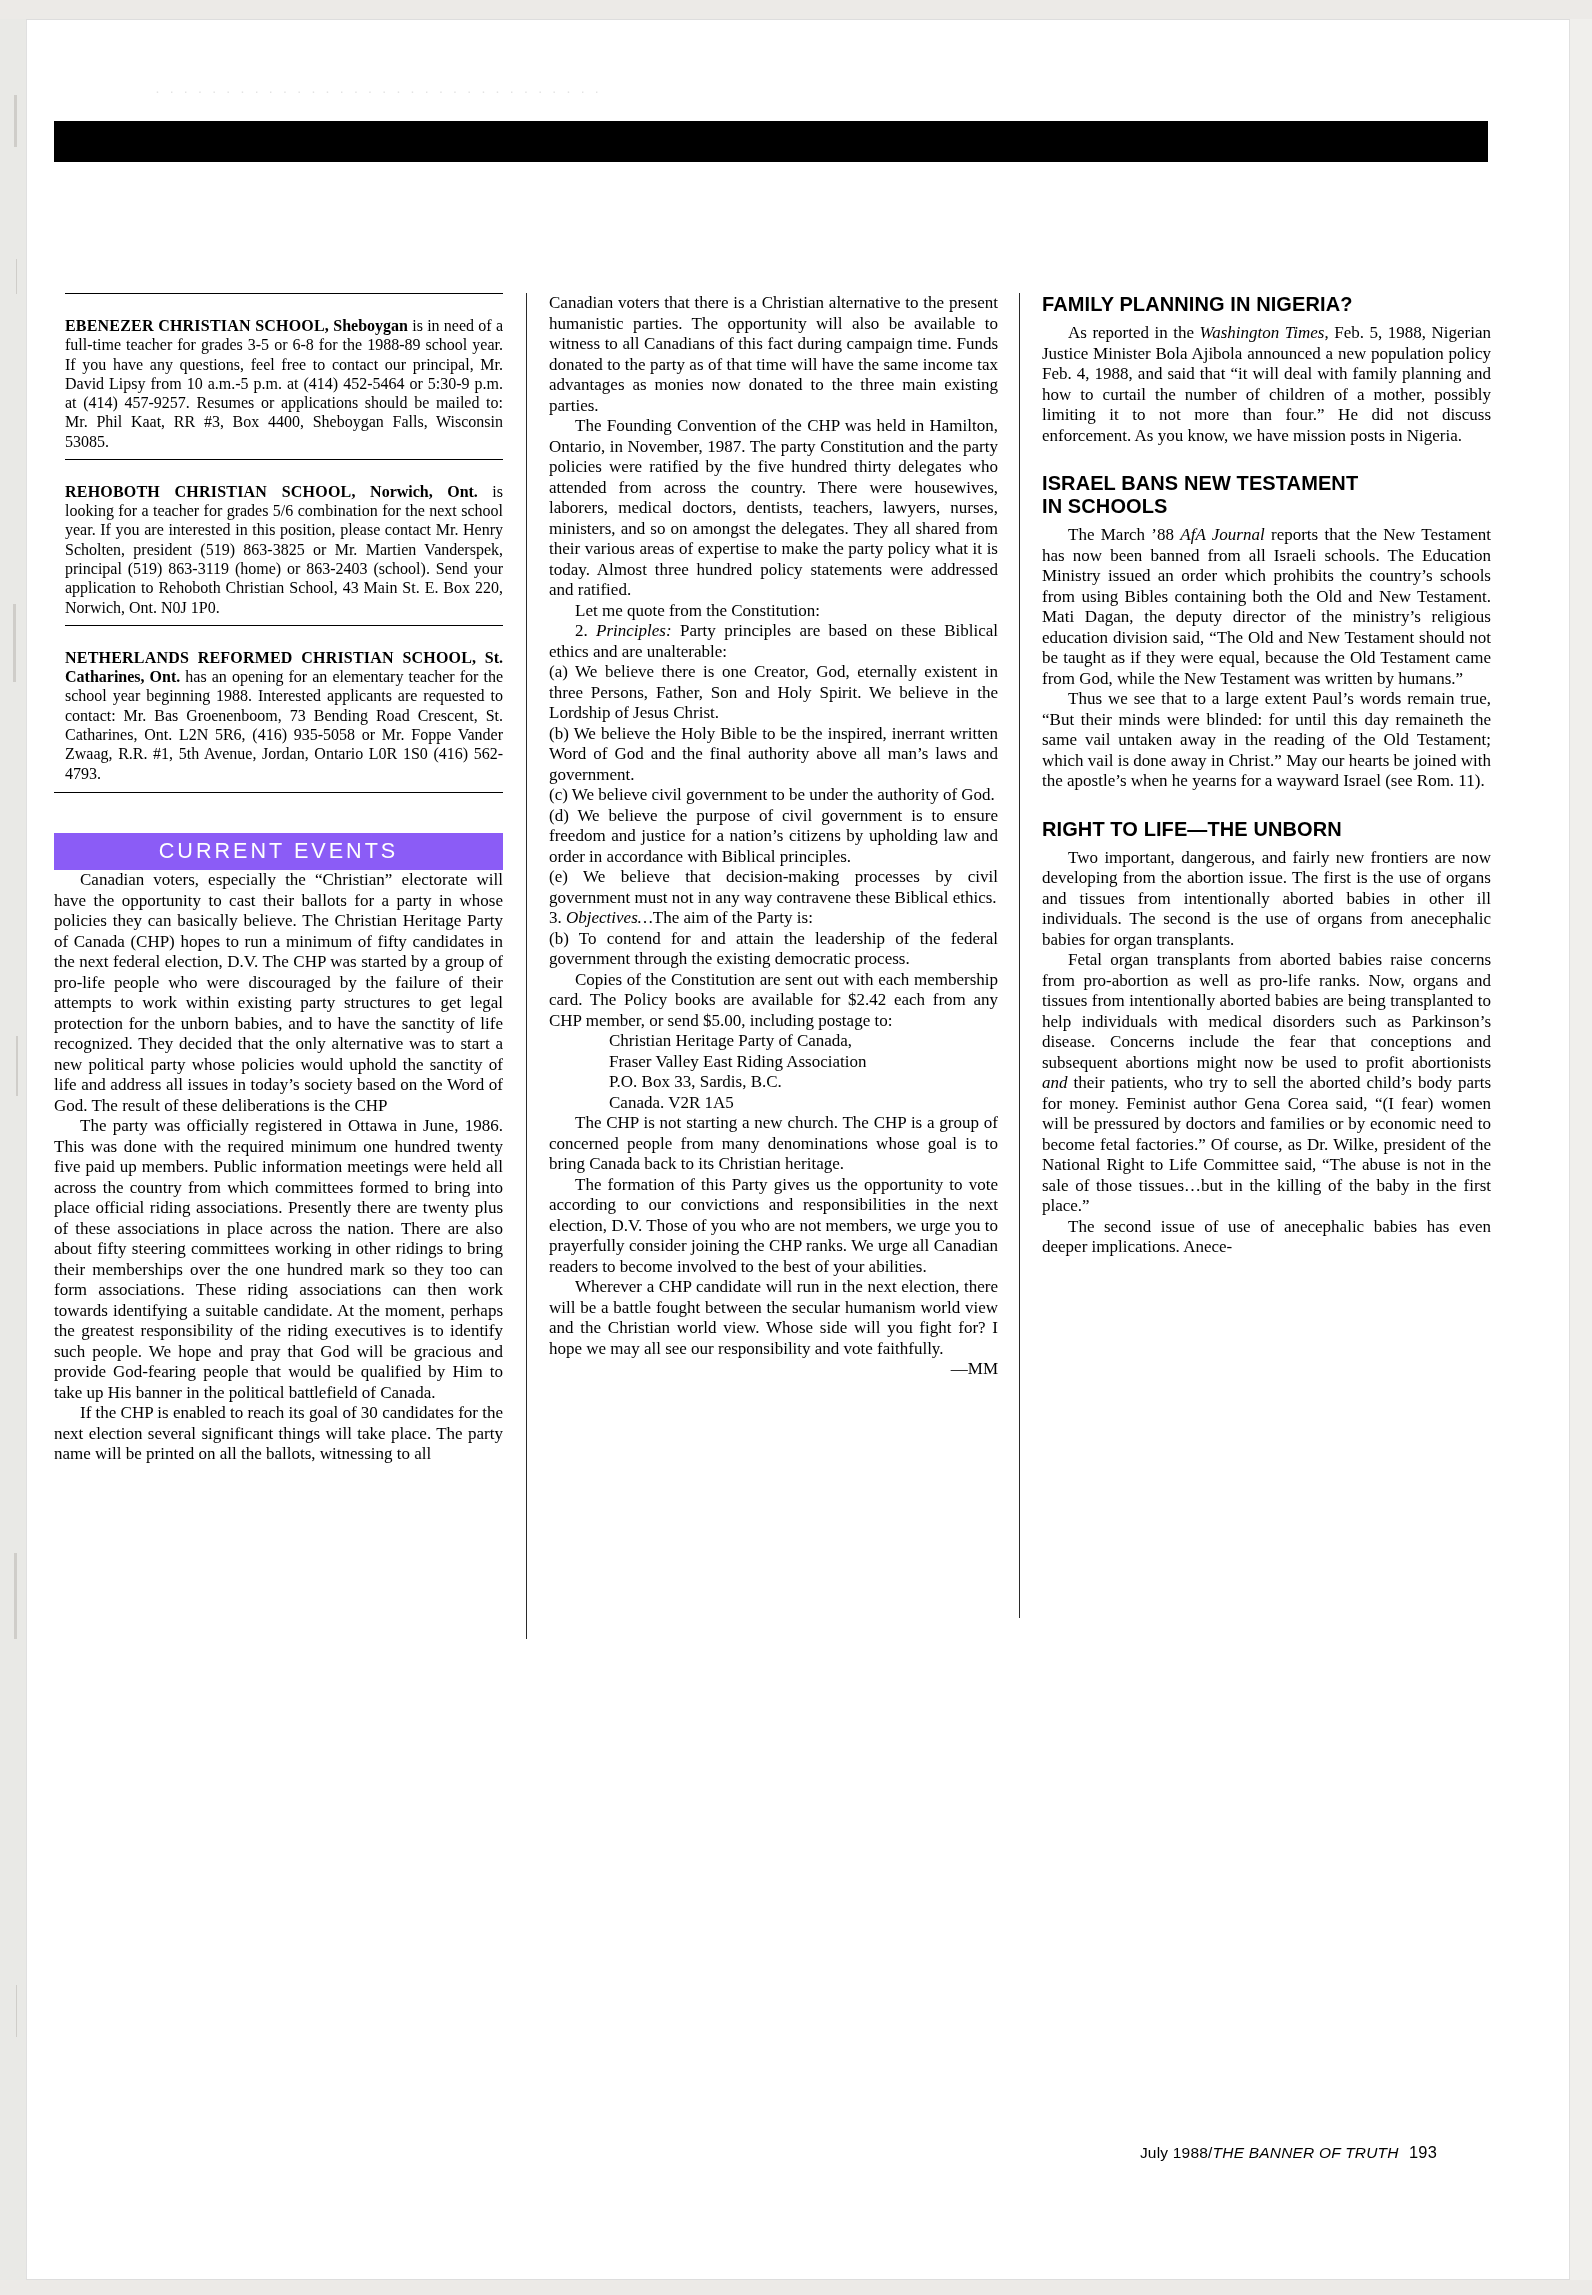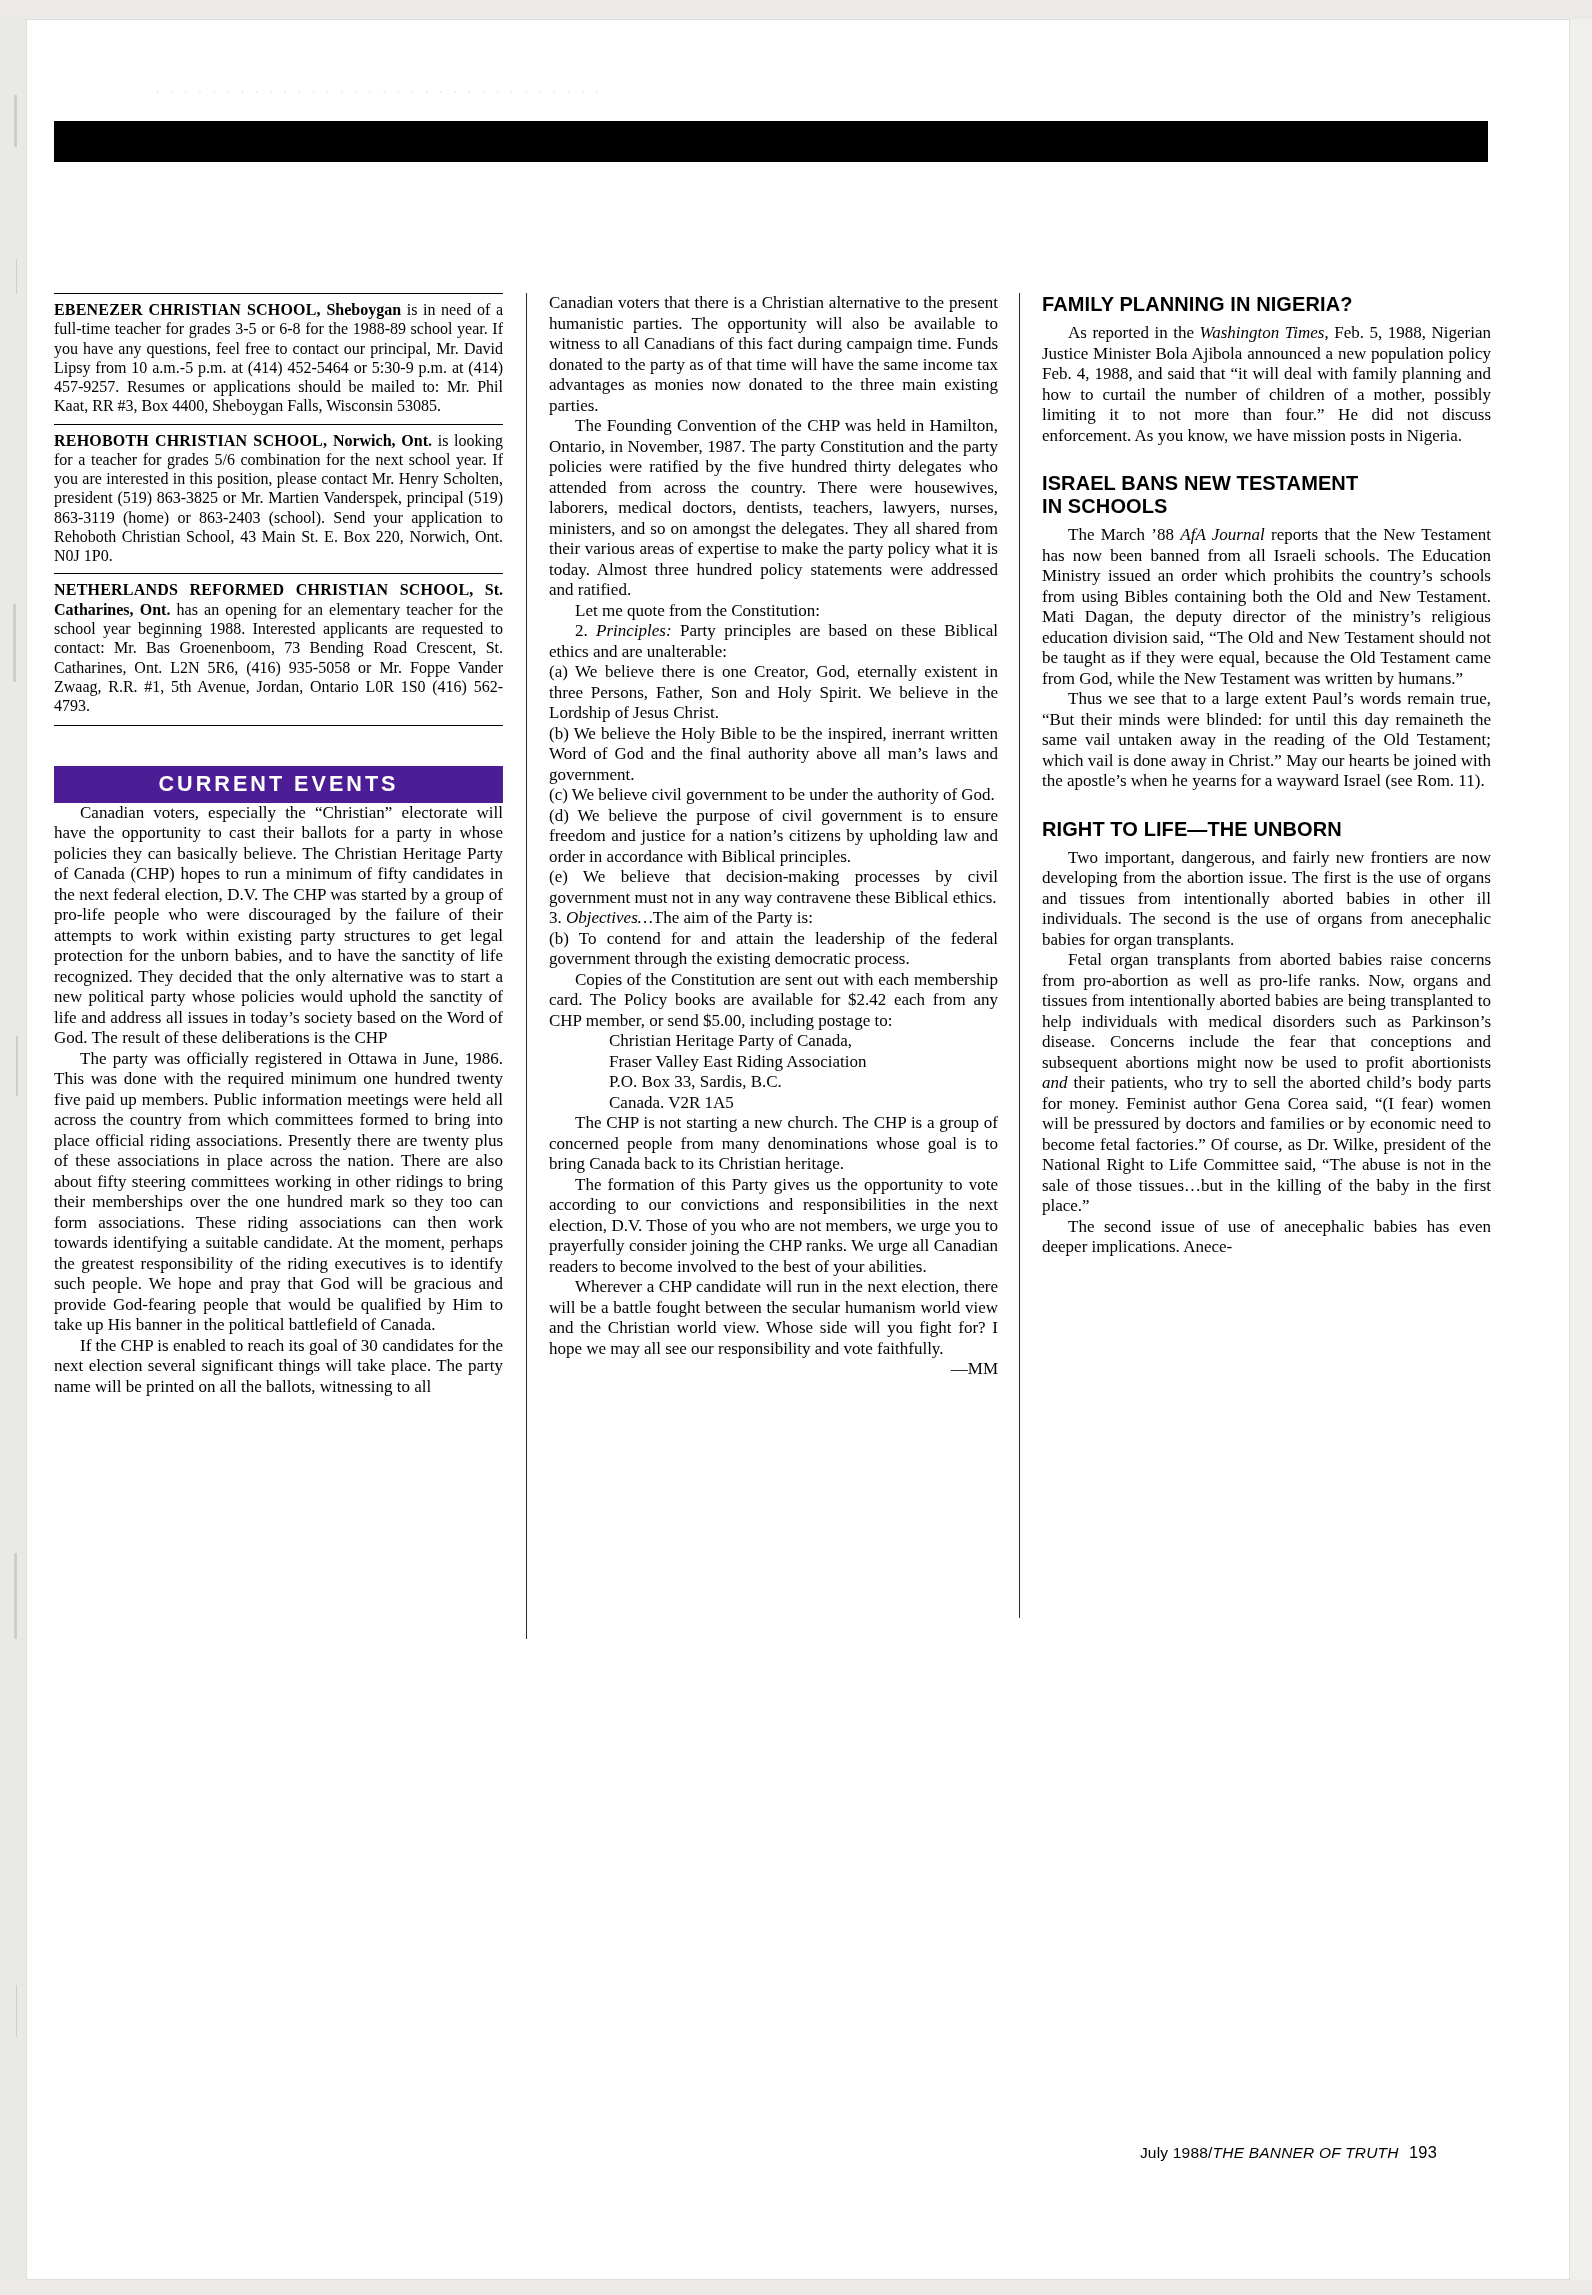--- a/index.html
+++ b/index.html
@@ -112,46 +112,47 @@
     position: absolute;
     top: 0;
     width: 0.9px;
     background: #2a2a2a;
   }
   .rule-a { left: 472px; top: 0; height: 1346px; }
   .rule-b { left: 965px; top: 0; height: 1325px; }
 
   
   .notice {
-    padding-top: 6px;
+    padding-top: 22px;
     padding-bottom: 7.8px;
     font-size: 16px;
     line-height: 19.3px;
     text-align: justify;
+    margin-left: 11px;
   }
   .notice-top-rule {
     border-top: 1.4px solid #000;
   }
   .notice .school-name {
     font-weight: bold;
     font-variant: small-caps;
     letter-spacing: 0.2px;
   }
   .notice .school-city {
     font-weight: bold;
   }
 
   
   .section-banner {
     margin-top: 40px;
-    background: #4c1d95;
+    background: #8b5cf6;
     color: #fff;
     text-align: center;
     font-family: "Liberation Sans", sans-serif;
-    font-weight: bold;
+    font-weight: normal;
     font-size: 21.6px;
     letter-spacing: 3px;
     padding: 7.8px 0 8.6px 0;
     width: 449px;
   }
 
   h2.headline {
     font-family: "Liberation Sans", sans-serif;
     font-weight: bold;
     font-size: 20px;

